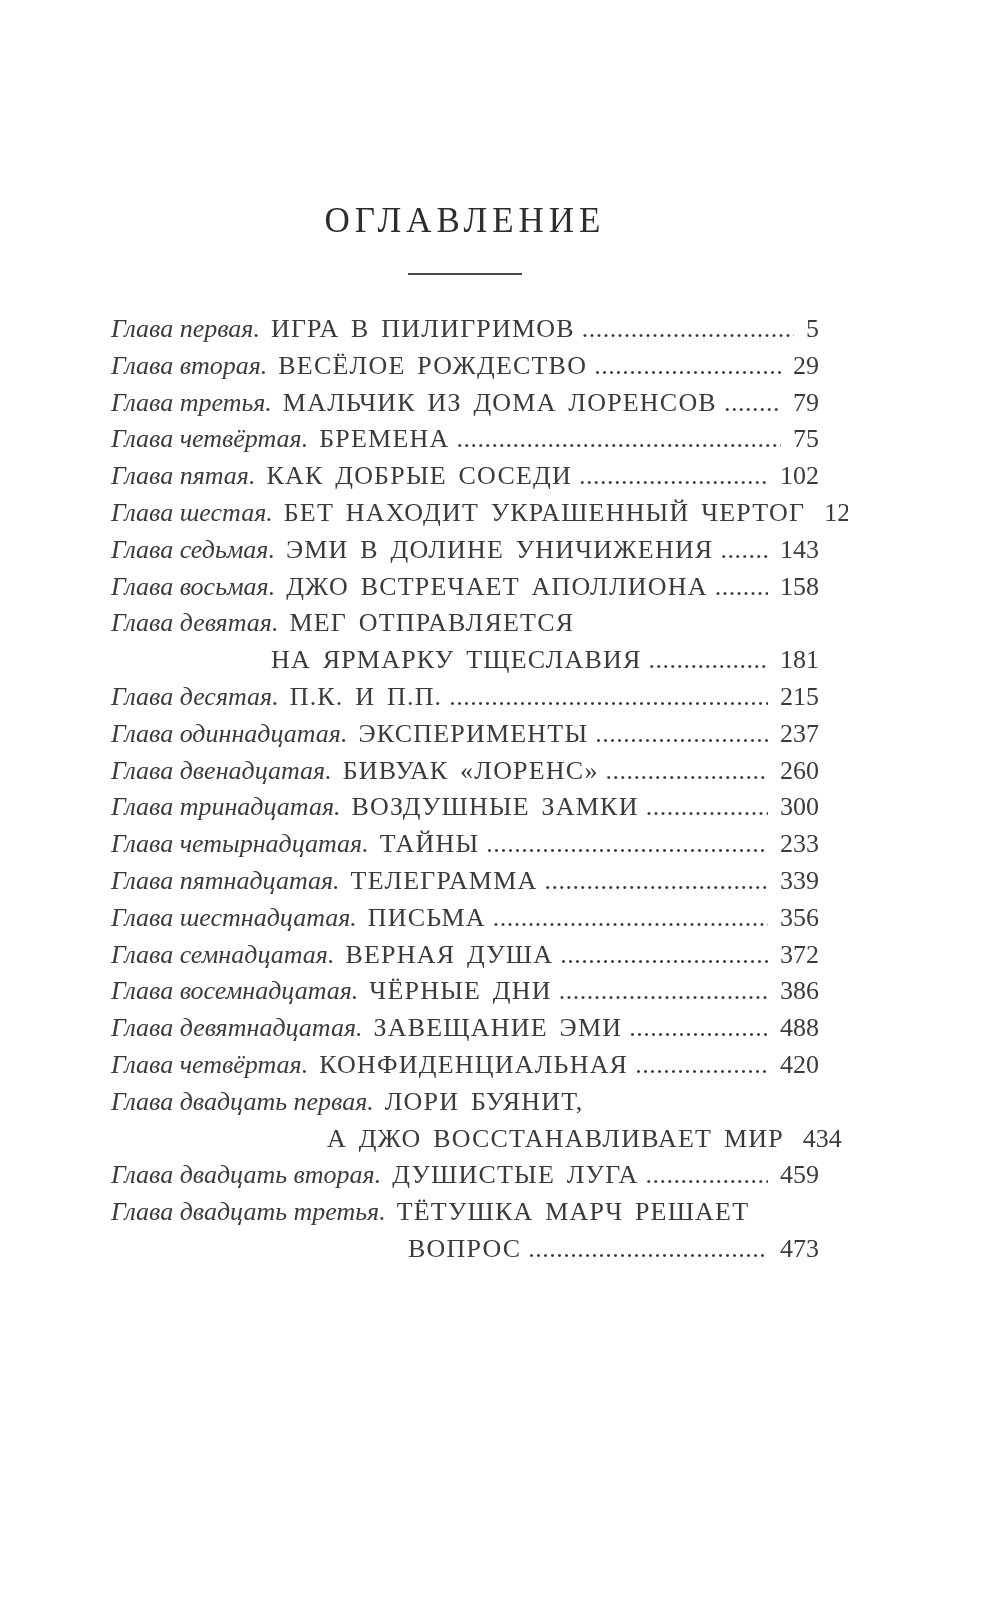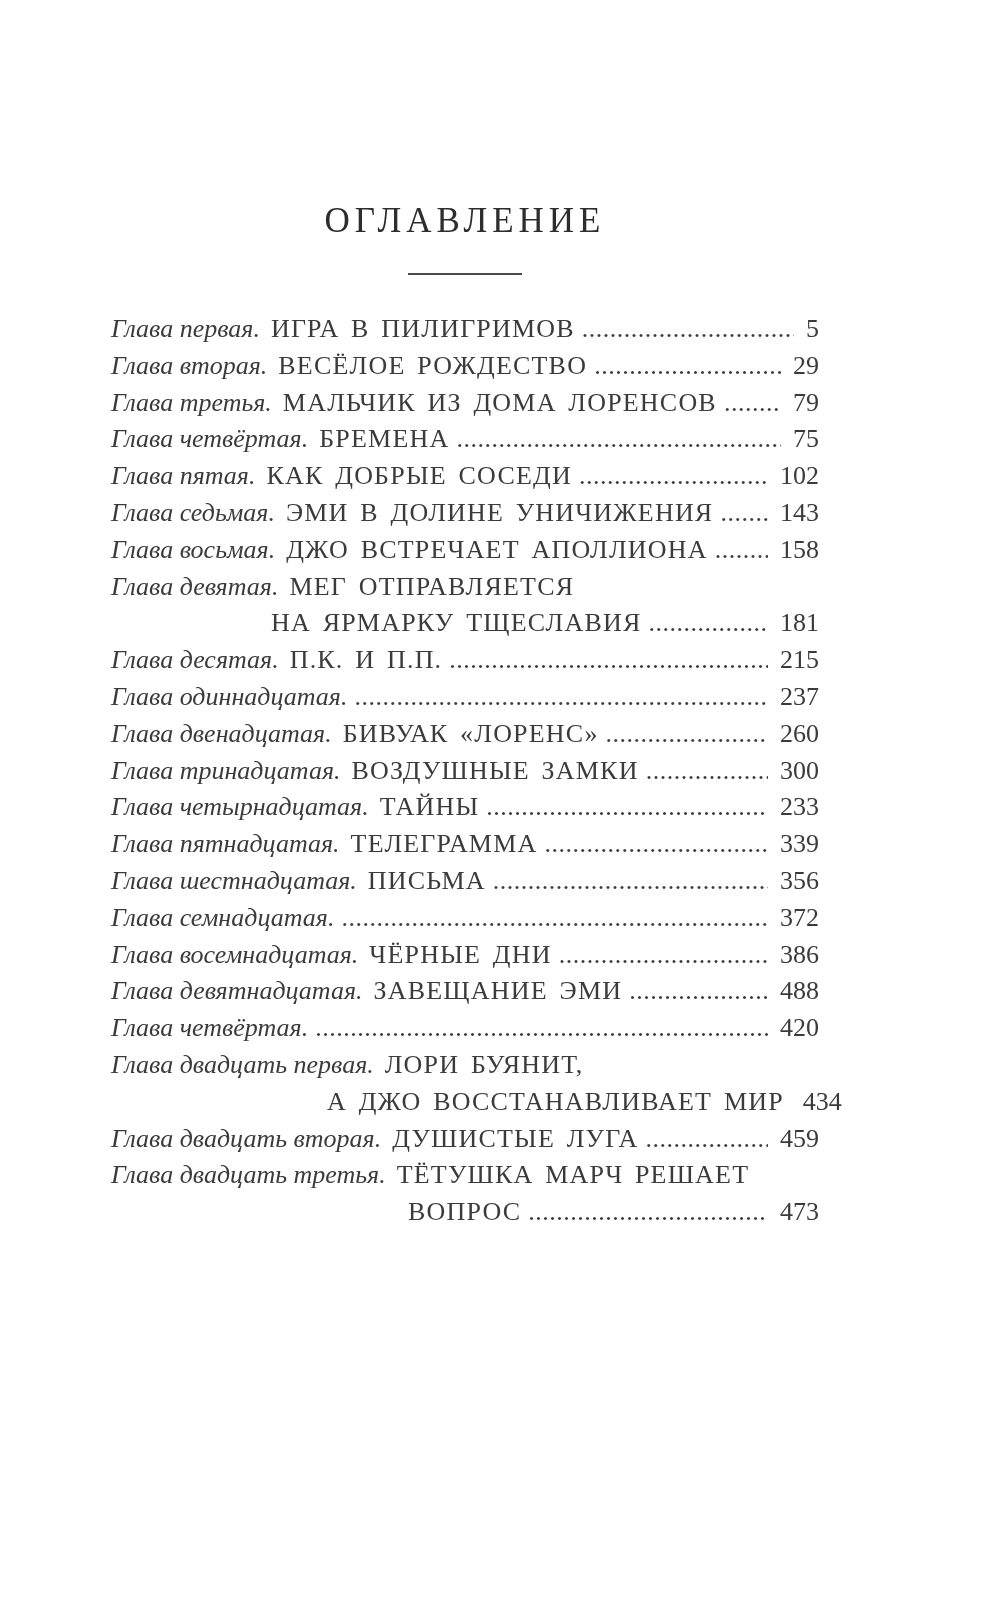--- a/index.html
+++ b/index.html
@@ -105,20 +105,26 @@
           <span class="dots">........................................................................................................................</span>
           <span class="pnum">75</span>
         </div>
         <div class="row">
           <span class="prefix">Глава пятая.</span>
           <span class="ctitle">КАК ДОБРЫЕ СОСЕДИ</span>
           <span class="dots">........................................................................................................................</span>
           <span class="pnum">102</span>
         </div>
         <div class="row">
+          <span class="prefix">Глава шестая.</span>
+          <span class="ctitle">БЕТ НАХОДИТ УКРАШЕННЫЙ ЧЕРТОГ</span>
+          <span class="dots">........................................................................................................................</span>
+          <span class="pnum">127</span>
+        </div>
+        <div class="row">
           <span class="prefix">Глава седьмая.</span>
           <span class="ctitle">ЭМИ В ДОЛИНЕ УНИЧИЖЕНИЯ</span>
           <span class="dots">........................................................................................................................</span>
           <span class="pnum">143</span>
         </div>
         <div class="row">
           <span class="prefix">Глава восьмая.</span>
           <span class="ctitle">ДЖО ВСТРЕЧАЕТ АПОЛЛИОНА</span>
           <span class="dots">........................................................................................................................</span>
           <span class="pnum">158</span>
@@ -134,20 +140,21 @@
           <span class="pnum">181</span>
         </div>
         <div class="row">
           <span class="prefix">Глава десятая.</span>
           <span class="ctitle">П.К. И П.П.</span>
           <span class="dots">........................................................................................................................</span>
           <span class="pnum">215</span>
         </div>
         <div class="row">
           <span class="prefix">Глава одиннадцатая.</span>
+          <span class="ctitle">ЭКСПЕРИМЕНТЫ</span>
           <span class="dots">........................................................................................................................</span>
           <span class="pnum">237</span>
         </div>
         <div class="row">
           <span class="prefix">Глава двенадцатая.</span>
           <span class="ctitle">БИВУАК «ЛОРЕНС»</span>
           <span class="dots">........................................................................................................................</span>
           <span class="pnum">260</span>
         </div>
         <div class="row">
@@ -169,37 +176,39 @@
           <span class="pnum">339</span>
         </div>
         <div class="row">
           <span class="prefix">Глава шестнадцатая.</span>
           <span class="ctitle">ПИСЬМА</span>
           <span class="dots">........................................................................................................................</span>
           <span class="pnum">356</span>
         </div>
         <div class="row">
           <span class="prefix">Глава семнадцатая.</span>
+          <span class="ctitle">ВЕРНАЯ ДУША</span>
           <span class="dots">........................................................................................................................</span>
           <span class="pnum">372</span>
         </div>
         <div class="row">
           <span class="prefix">Глава восемнадцатая.</span>
           <span class="ctitle">ЧЁРНЫЕ ДНИ</span>
           <span class="dots">........................................................................................................................</span>
           <span class="pnum">386</span>
         </div>
         <div class="row">
           <span class="prefix">Глава девятнадцатая.</span>
           <span class="ctitle">ЗАВЕЩАНИЕ ЭМИ</span>
           <span class="dots">........................................................................................................................</span>
           <span class="pnum">488</span>
         </div>
         <div class="row">
           <span class="prefix">Глава четвёртая.</span>
+          <span class="ctitle">КОНФИДЕНЦИАЛЬНАЯ</span>
           <span class="dots">........................................................................................................................</span>
           <span class="pnum">420</span>
         </div>
         <div class="row">
           <span class="prefix">Глава двадцать первая.</span>
           <span class="ctitle">ЛОРИ БУЯНИТ,</span>
         </div>
         <div class="row">
           <span class="cont-spacer" style="width: 216px;"></span>
           <span class="ctitle no-gap">А ДЖО ВОССТАНАВЛИВАЕТ МИР</span>

